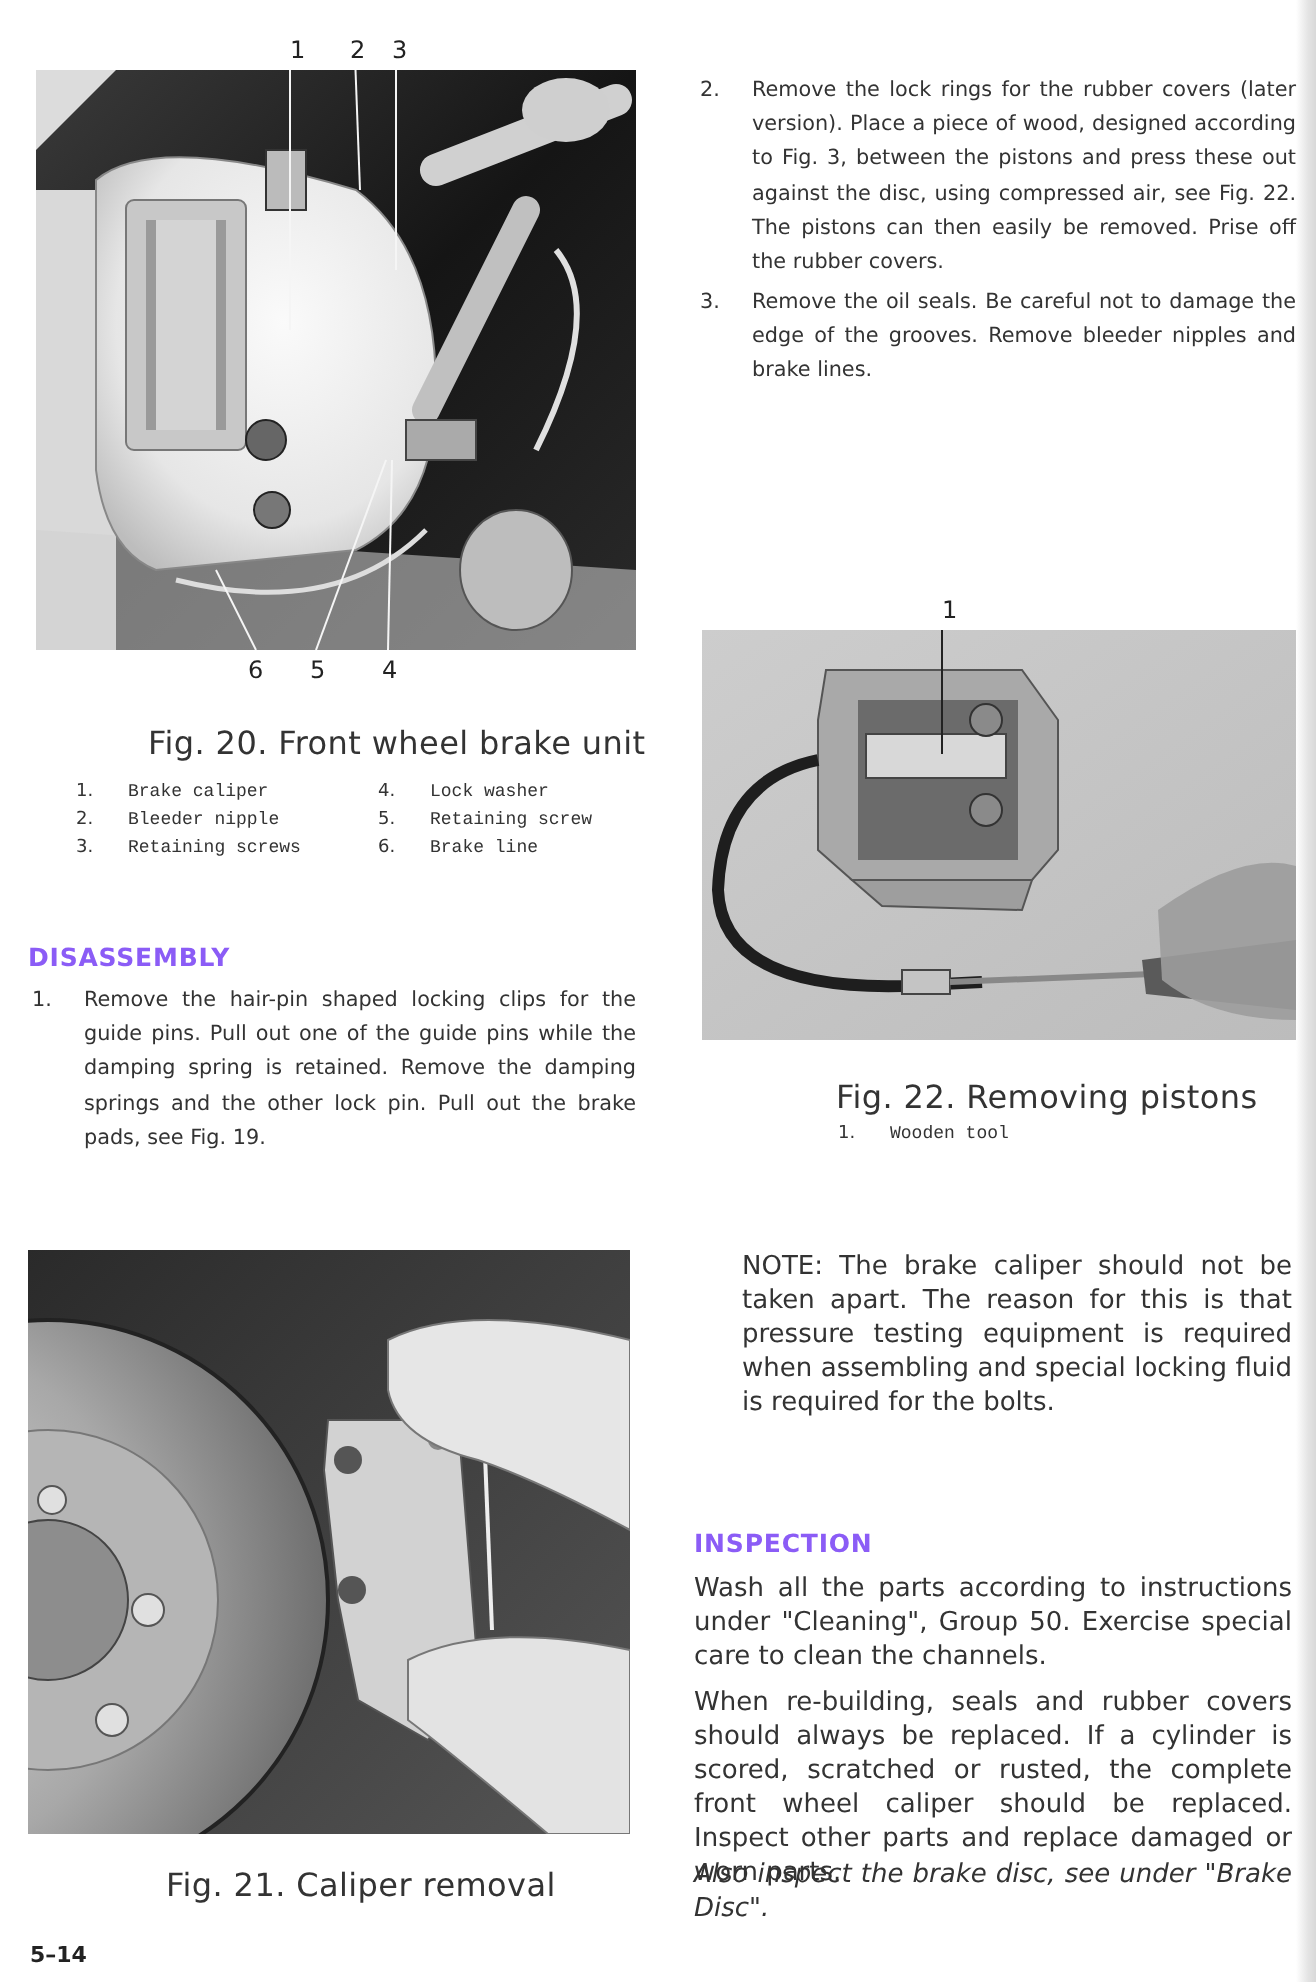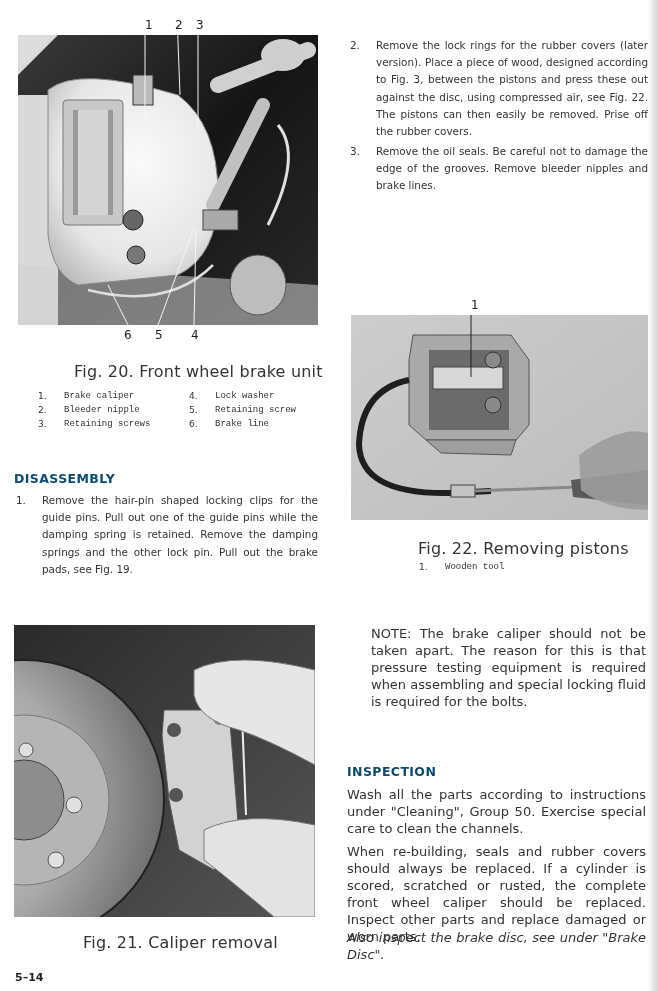--- a/index.html
+++ b/index.html
@@ -13,21 +13,21 @@
     position:absolute; right:0; top:0; width:10px; height:991px;
     background:linear-gradient(to right, #ffffff, #e4e4e4 60%, #d8d8d8);
   }
   .callout { position:absolute; font-size:12px; color:#222; }
   .photo { position:absolute; overflow:hidden; }
   .caption { position:absolute; font-size:16px; color:#333; letter-spacing:0.2px; }
   .legend { position:absolute; font-size:9px; color:#333; line-height:14px; }
   .legend .row { display:flex; }
   .legend .num { width:26px; }
   .legend .lbl { width:125px;font-family:Liberation Mono, monospace; }
-  .heading { position:absolute; font-size:12.5px; font-weight:bold; letter-spacing:0.4px; color:#0c4a6e; }
+  .heading { position:absolute; font-size:12.5px; font-weight:bold; letter-spacing:0.4px; color:#8b5cf6; }
   .para { position:absolute; font-size:13px; line-height:17px; color:#333; text-align:justify; }
   .step { position:absolute; font-size:10.4px; line-height:17.2px; color:#333; }
   .step .n { position:absolute; left:0; top:0; }
   .step .t { position:absolute; left:26px; right:0; top:0; text-align:justify; }
   .pagenum { position:absolute; font-size:11px; font-weight:bold; color:#222; }
 </style>
 </head>
 <body>
 
 <div class="edge-shade"></div>

